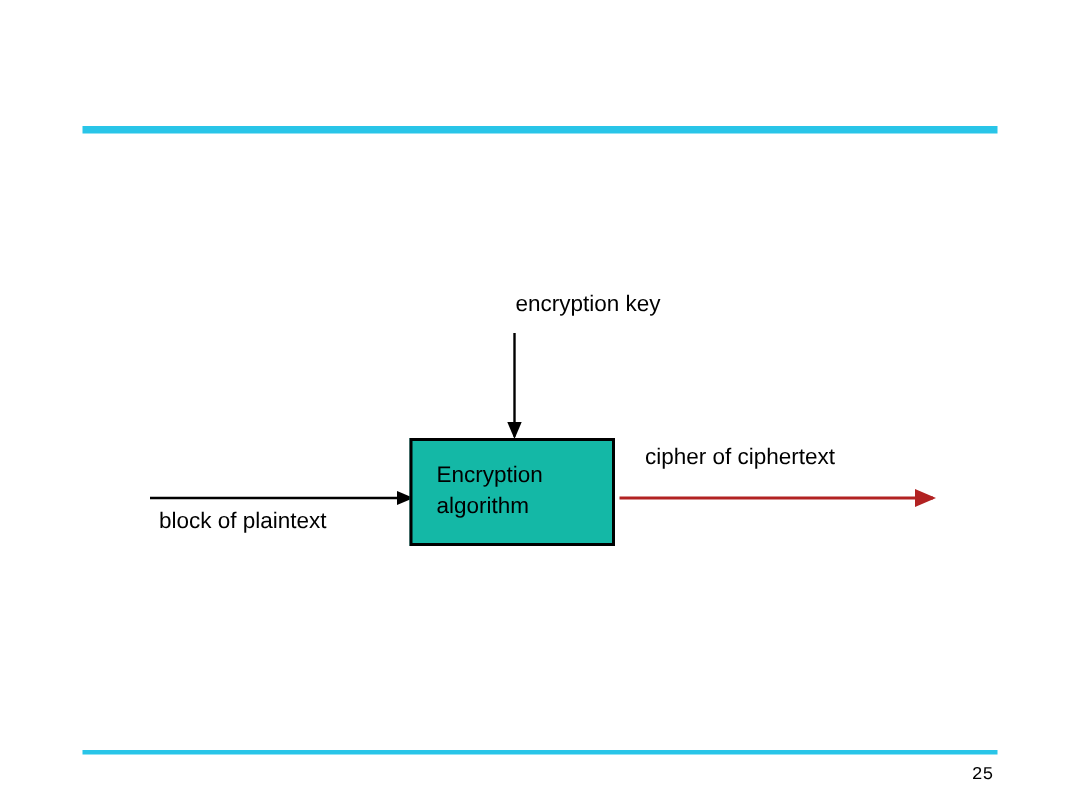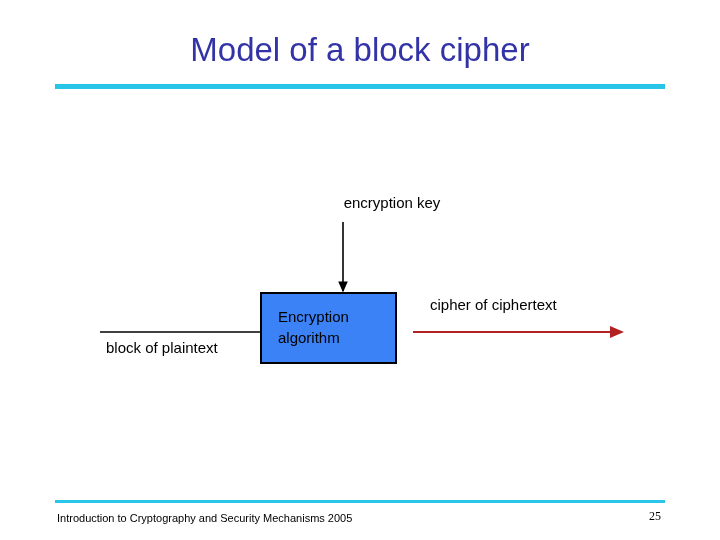--- a/index.html
+++ b/index.html
@@ -84,25 +84,25 @@
     margin-top: 43px;
   }
   #label-ciphertext {
     left: 430px;
     top: 295px;
   }
 
   
   #algorithm-box {
     position: absolute;
-    left: 260px;
+    left: 273px;
     top: 292px;
     width: 137px;
     height: 72px;
-    background: #3b82f6;
+    background: #14b8a6;
     border: 2px solid #000000;
     box-sizing: border-box;
   }
   #algorithm-box-label {
     position: absolute;
     left: 16px;
     top: 12px;
     font-size: 15px;
     line-height: 21px;
     color: #000000;
@@ -123,29 +123,28 @@
   }
   #page-number {
     position: absolute;
     left: 640px;
     top: 509px;
     width: 30px;
     text-align: center;
     font-size: 12px;
     line-height: 14px;
     color: #000000;
-    font-family: Liberation Serif, serif;
+    font-family: Liberation Mono, monospace;
   }
 </style>
 </head>
 <body>
 
 <div id="slide">
 
-  <div id="slide-title">Model of a block cipher</div>
 
   <div class="rule" id="title-rule"></div>
 
   <div id="diagram">
     <svg width="720" height="540" viewBox="0 0 720 540">
       <defs>
         <marker id="arrowhead-black" markerWidth="7" markerHeight="7" refX="6" refY="3" orient="auto" markerUnits="strokeWidth">
           <path d="M0,0 L7,3 L0,6 z" fill="#000000"></path>
         </marker>
         <marker id="arrowhead-red" markerWidth="7" markerHeight="7" refX="6" refY="3" orient="auto" markerUnits="strokeWidth">
@@ -167,17 +166,16 @@
 
   <div class="diagram-label" id="label-ciphertext">cipher of ciphertext</div>
 
   <div id="algorithm-box">
     <div id="algorithm-box-label">Encryption
 algorithm</div>
   </div>
 
   <div class="rule" id="footer-rule"></div>
 
-  <div id="footer-text">Introduction to Cryptography and Security Mechanisms 2005</div>
 
   <div id="page-number">25</div>
 
 </div>
 
 </body></html>

